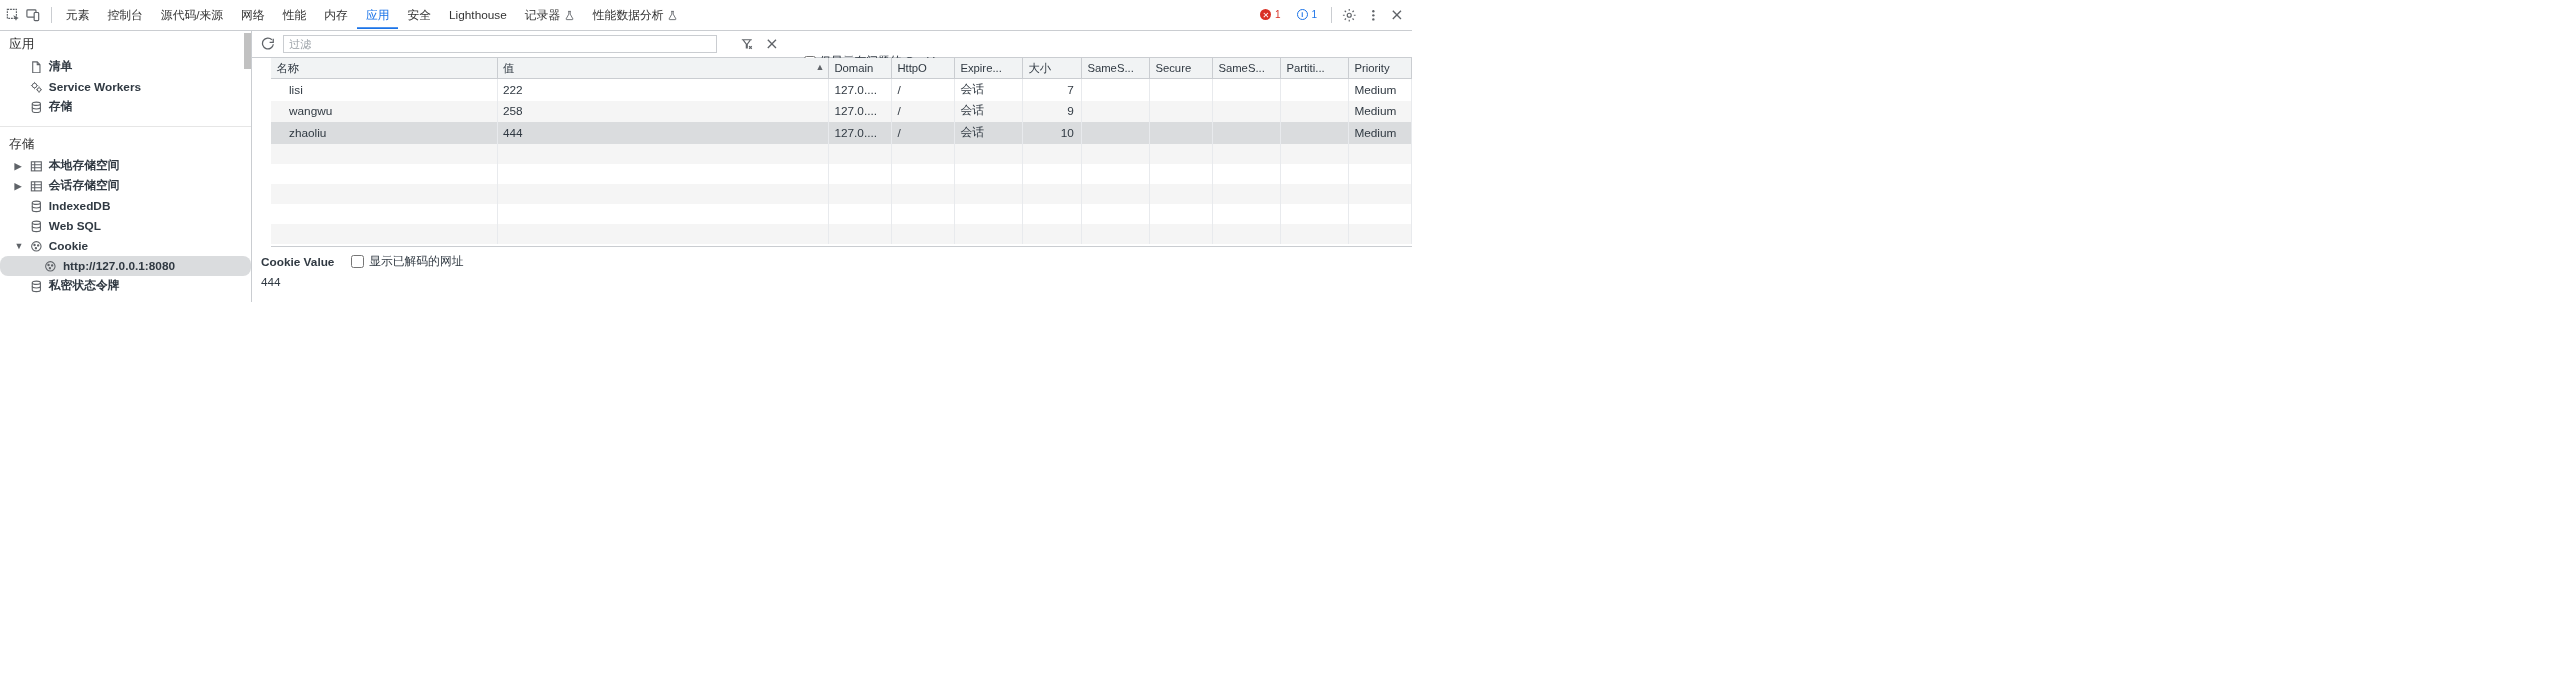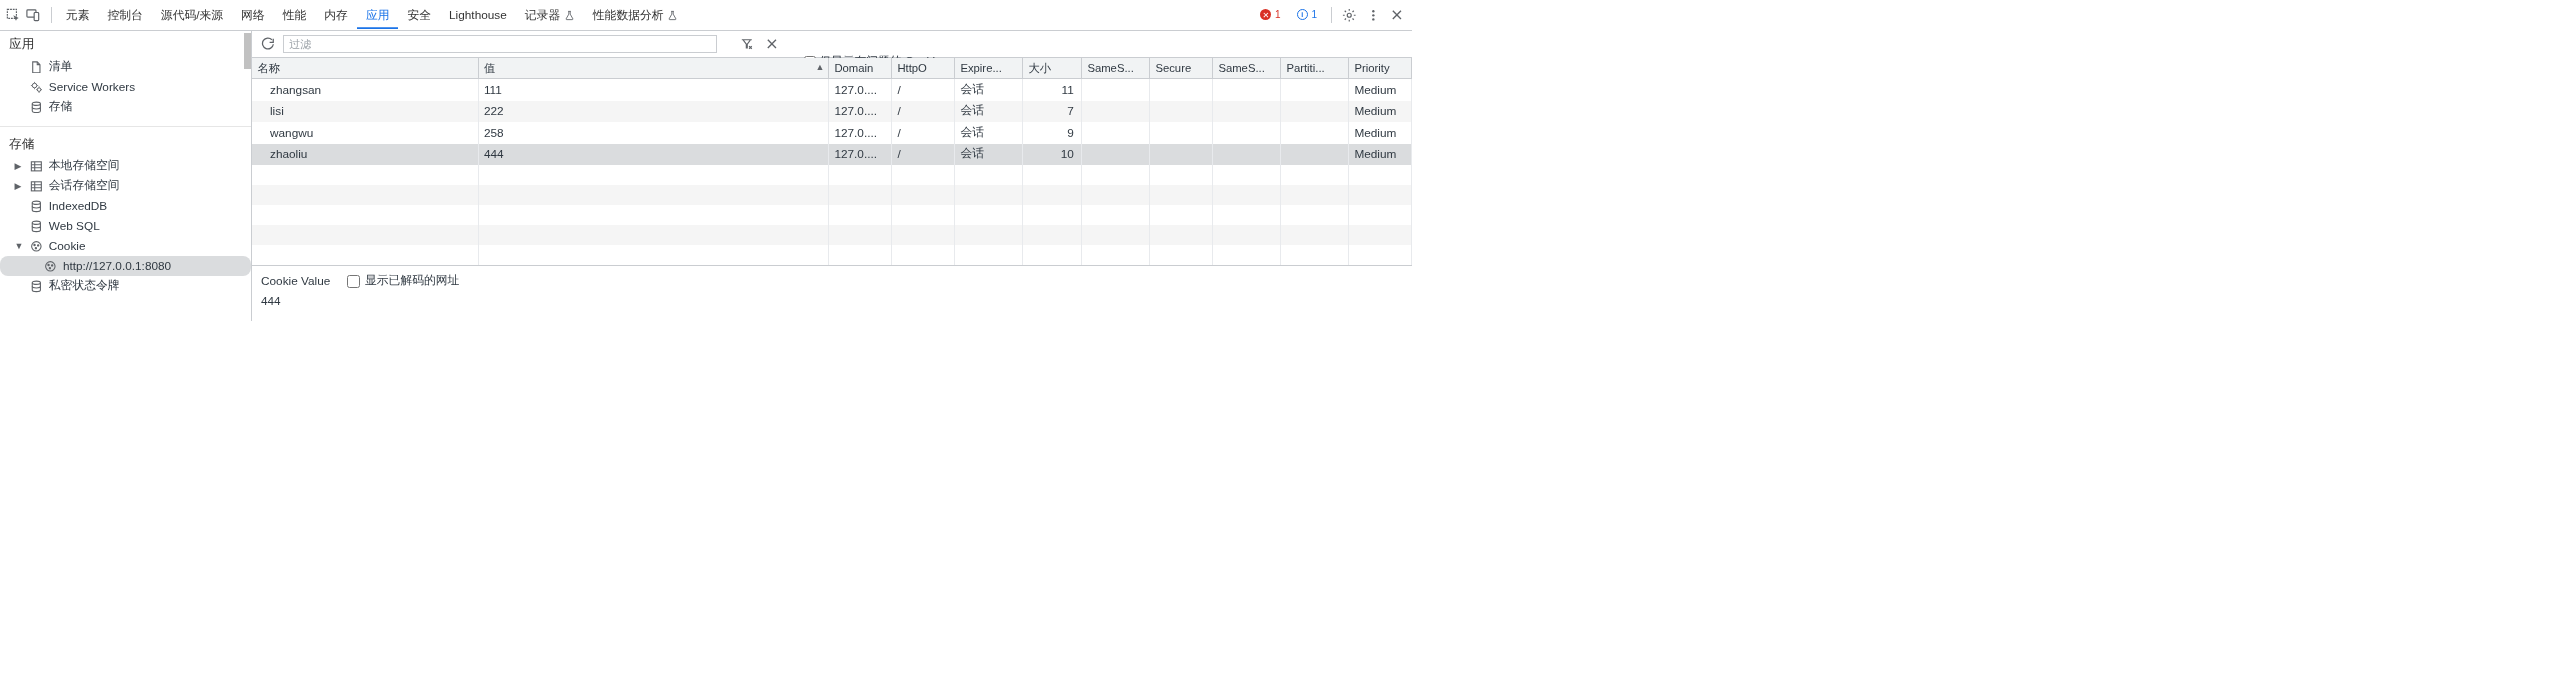--- a/index.html
+++ b/index.html
@@ -18,57 +18,57 @@
     .status-pill.err .dot { background:#d93025; color:#fff; font-size:8.1px; }
     .status-pill.info .dot { border:1.1px solid #1a73e8; color:#1a73e8; font-size:7.2px; font-weight:bold; }
     .tabbar .tool-icon { width:20px; display:flex; justify-content:center; color:#5f6368; margin-left:3.6px; }
     .tabbar .right-divider { width:0.9px; height:16.3px; background:#cacdd1; margin:0 3.6px; }
 
     
     .body { display:flex; height:calc(100% - 27px); }
     .sidebar { width:252px; border-right:0.9px solid #cacdd1; position:relative; }
     .sidebar .scroll-thumb { position:absolute; top:1.8px; right:0; width:7.2px; height:36px; background:#c1c1c1; border-radius:0; }
     .sidebar h3 { padding:5.4px 9px 3.6px 9px; font-size:12.7px; font-weight:400; color:#333; }
-    .tree { padding-bottom:5.4px; }
+    .tree { padding-bottom:5.4px;font-weight:bold; }
     .tree-row { display:flex; align-items:center; height:20px; padding-left:11px; gap:5.4px; cursor:default; }
     .tree-row.indent1 { padding-left:14.5px; }
     .tree-row.indent3 { padding-left:43px; }
     .tree-row.selected { background:#dadcde;border-radius:8px; }
     .tree-row .exp { width:9px; color:#5f6368; font-size:9px; }
     .tree-row .ico { width:14.5px; height:14.5px; display:flex; align-items:center; justify-content:center; color:#5f6368; }
     .tree-row .lbl { color:#303942; }
     .sep { height:0.9px; background:#e6e6e6; margin:3.6px 0; }
 
     
     .main { flex:1; display:flex; flex-direction:column; }
     .toolbar { display:flex; align-items:center; height:27px; border-bottom:0.9px solid #cacdd1; padding:0 5.4px; gap:5.4px; }
     .toolbar .btn { width:20px; height:20px; display:flex; align-items:center; justify-content:center; color:#5f6368; }
     .toolbar input.filter { flex:0 0 434px; max-width:434px; height:18px; border:0.9px solid #cacdd1; padding:0 5.4px; font-size:11px; color:#303942; }
     .toolbar input.filter::placeholder { color:#9aa0a6; }
     .toolbar .spacer { width:9px; }
     .toolbar .chk { display:flex; align-items:center; gap:3.6px; color:#303942;margin-top:36px; }
     .toolbar .chk input { width:11.8px; height:11.8px; }
 
     
-    .grid { flex:1; border-bottom:0.9px solid #cacdd1; }
+    .grid { flex:1; border-bottom:0.9px solid #cacdd1;margin-left:19px; }
     table { width:100%; border-collapse:collapse; table-layout:fixed; }
     thead th { text-align:left; font-weight:400; font-size:11.3px; padding:2.7px 5.4px; background:#f1f3f4; border-bottom:0.9px solid #cacdd1; border-right:0.9px solid #cacdd1; color:#303942; height:20px; position:relative; overflow:hidden; text-overflow:ellipsis; white-space:nowrap; }
     thead th.sortable .sort-ind { position:absolute; right:3.6px; top:3.6px; color:#5f6368; font-size:9px; }
     tbody td { padding:2.7px 5.4px; height:20px; border-right:0.9px solid #e8eaed; overflow:hidden; text-overflow:ellipsis; white-space:nowrap; font-size:11.8px; }
     tbody td.name { padding-left:18px; }
     tbody td.num { text-align:right; padding-right:7.2px; }
     tbody tr:nth-child(even) { background:#f5f5f5; }
     tbody tr.selected { background:#dadcde; }
     tbody tr.empty td { background:#fff; }
     tbody tr.empty:nth-child(even) td { background:#f5f5f5; }
 
     
     .detail { padding:7.2px 9px 12.7px 9px; }
     .detail .hdr { display:flex; align-items:center; gap:16.3px; margin-bottom:5.4px; }
-    .detail .hdr strong { font-weight:400; color:#303942; }
+    .detail .hdr strong { font-weight:700; color:#303942; }
     .detail .hdr .chk { display:flex; align-items:center; gap:5.4px; color:#303942; }
     .detail .val { color:#303942; }
 
     svg { display:block; }
     .flask { width:11px; height:11px; }
   </style>
 </head>
 <body>
 
 <div class="tabbar">
@@ -314,33 +314,20 @@
             <th>大小</th>
             <th>SameS...</th>
             <th>Secure</th>
             <th>SameS...</th>
             <th>Partiti...</th>
             <th>Priority</th>
           </tr>
         </thead>
         <tbody id="cookie-rows">
             <tr>
-              <td class="name">zhangsan</td>
-              <td>111</td>
-              <td>127.0....</td>
-              <td>/</td>
-              <td>会话</td>
-              <td class="num">11</td>
-              <td></td>
-              <td></td>
-              <td></td>
-              <td></td>
-              <td>Medium</td>
-            </tr>
-            <tr>
               <td class="name">lisi</td>
               <td>222</td>
               <td>127.0....</td>
               <td>/</td>
               <td>会话</td>
               <td class="num">7</td>
               <td></td>
               <td></td>
               <td></td>
               <td></td>

